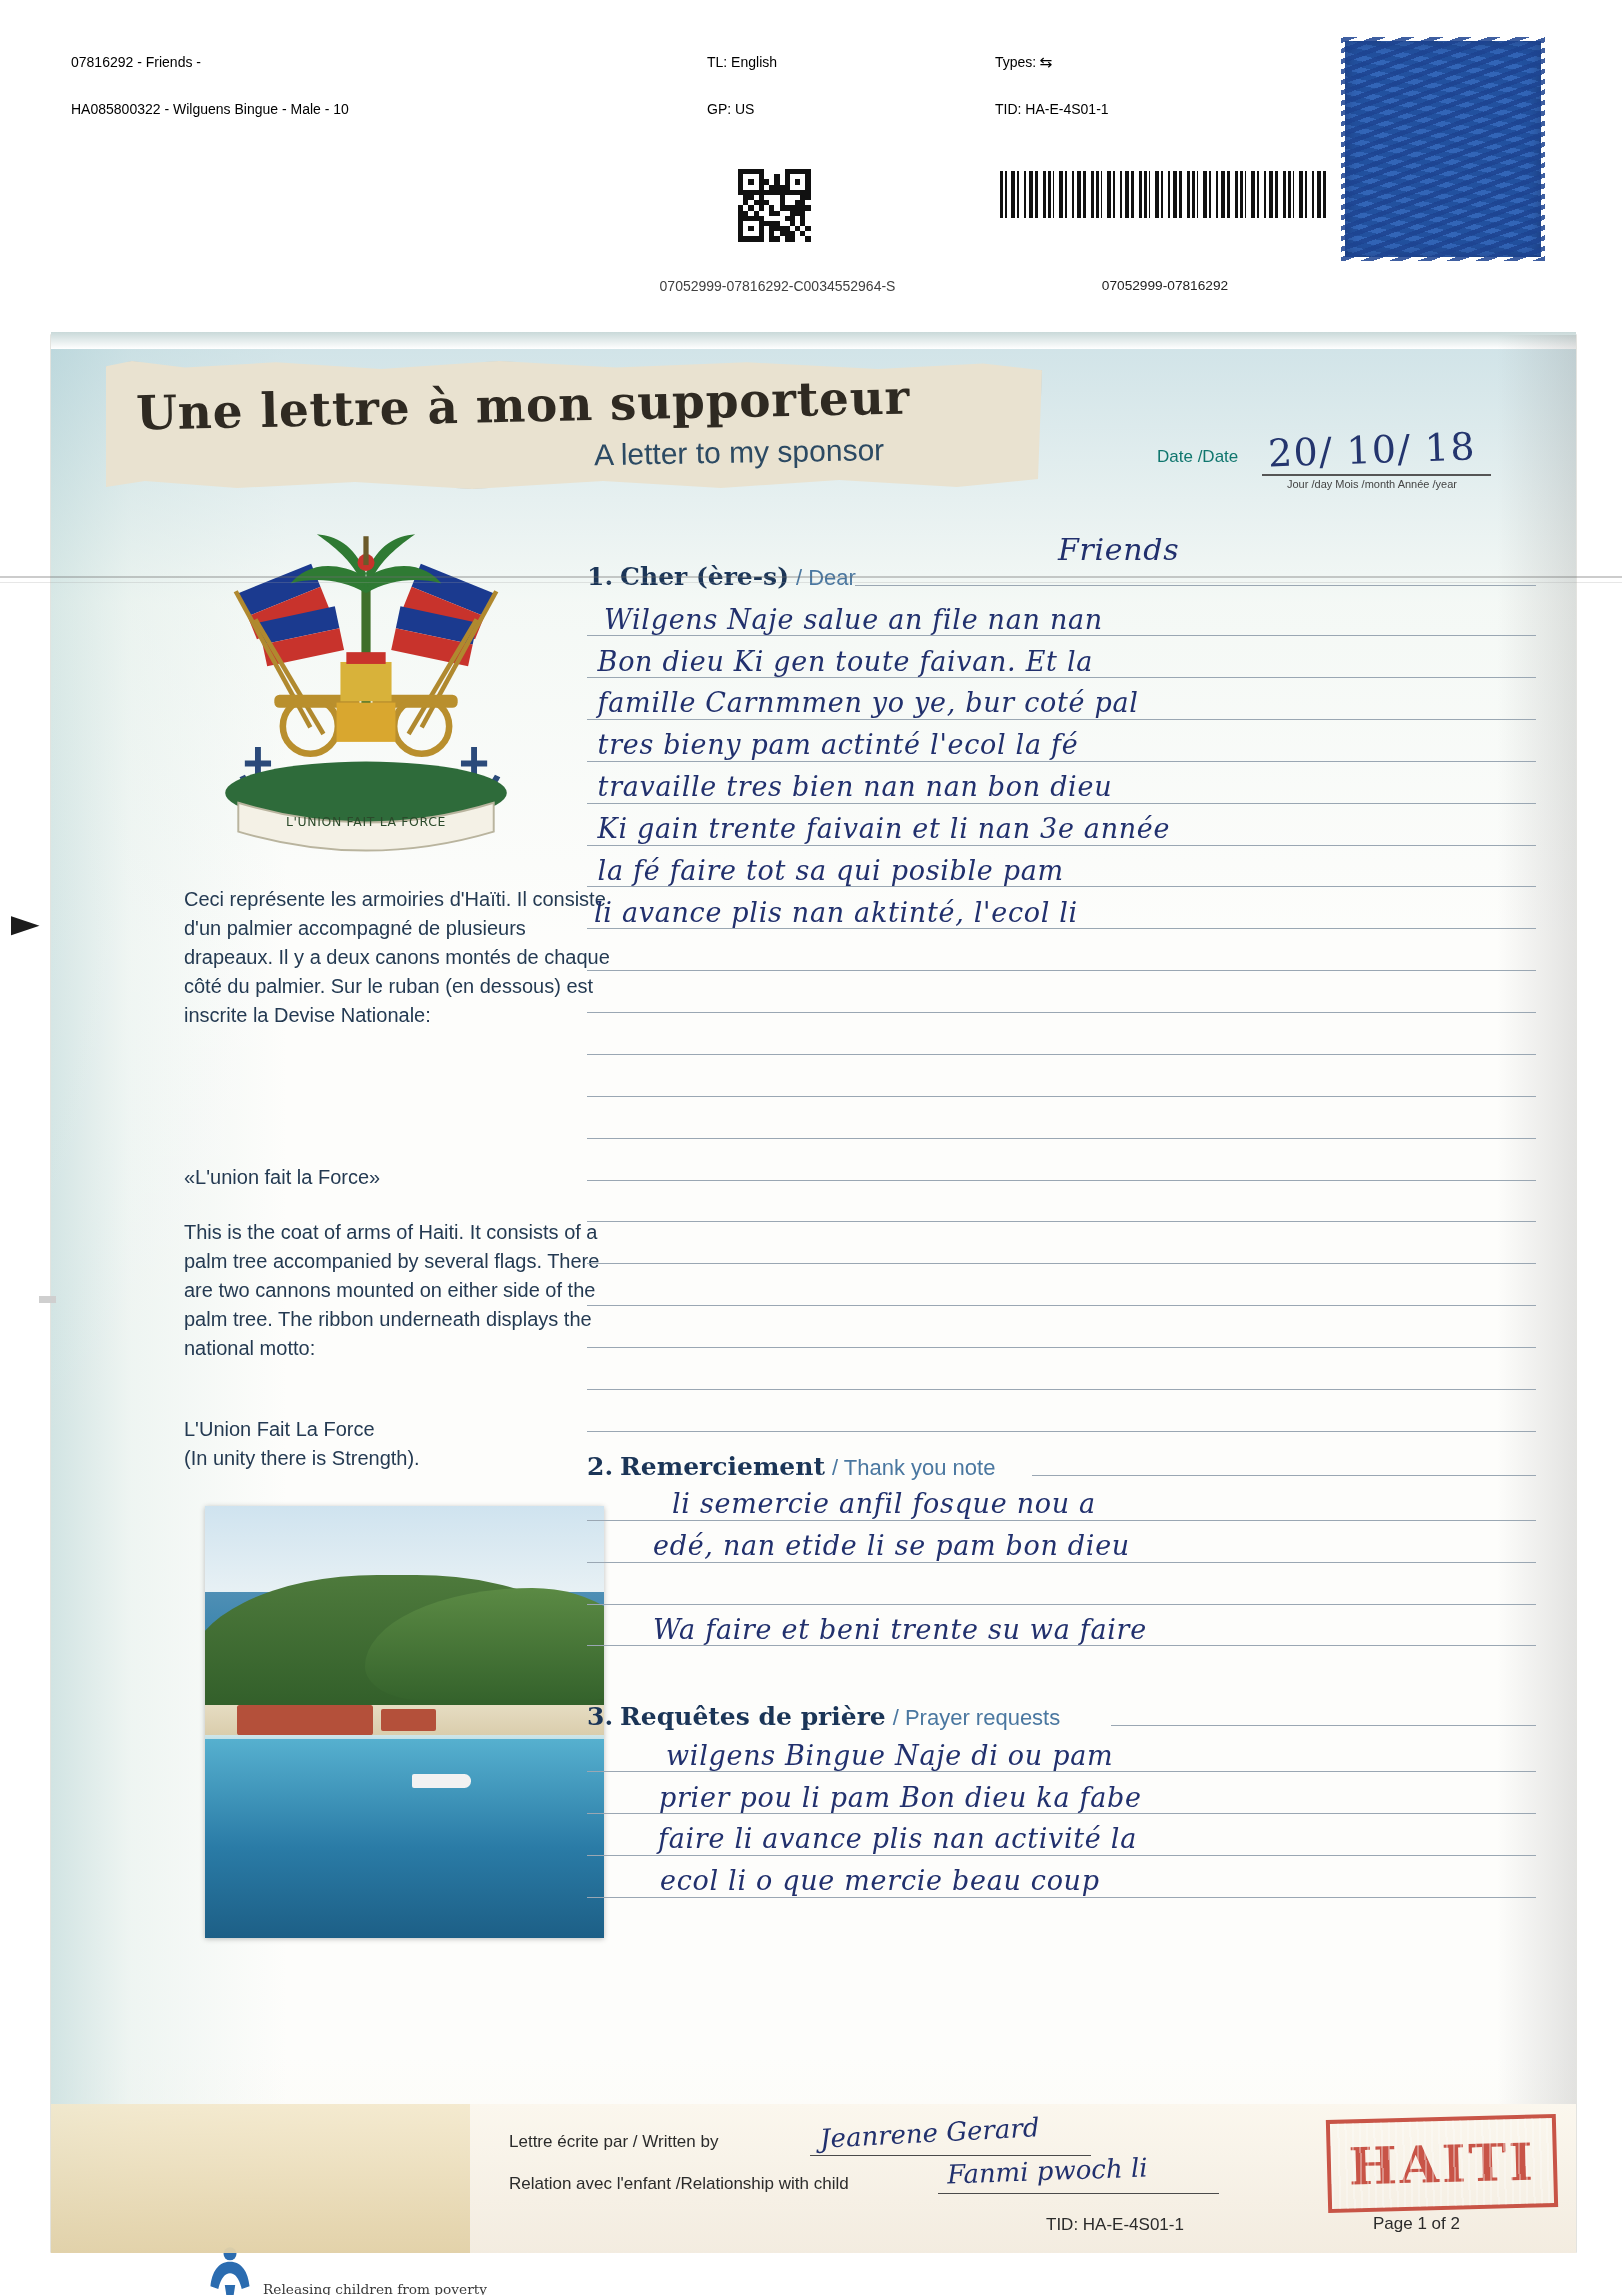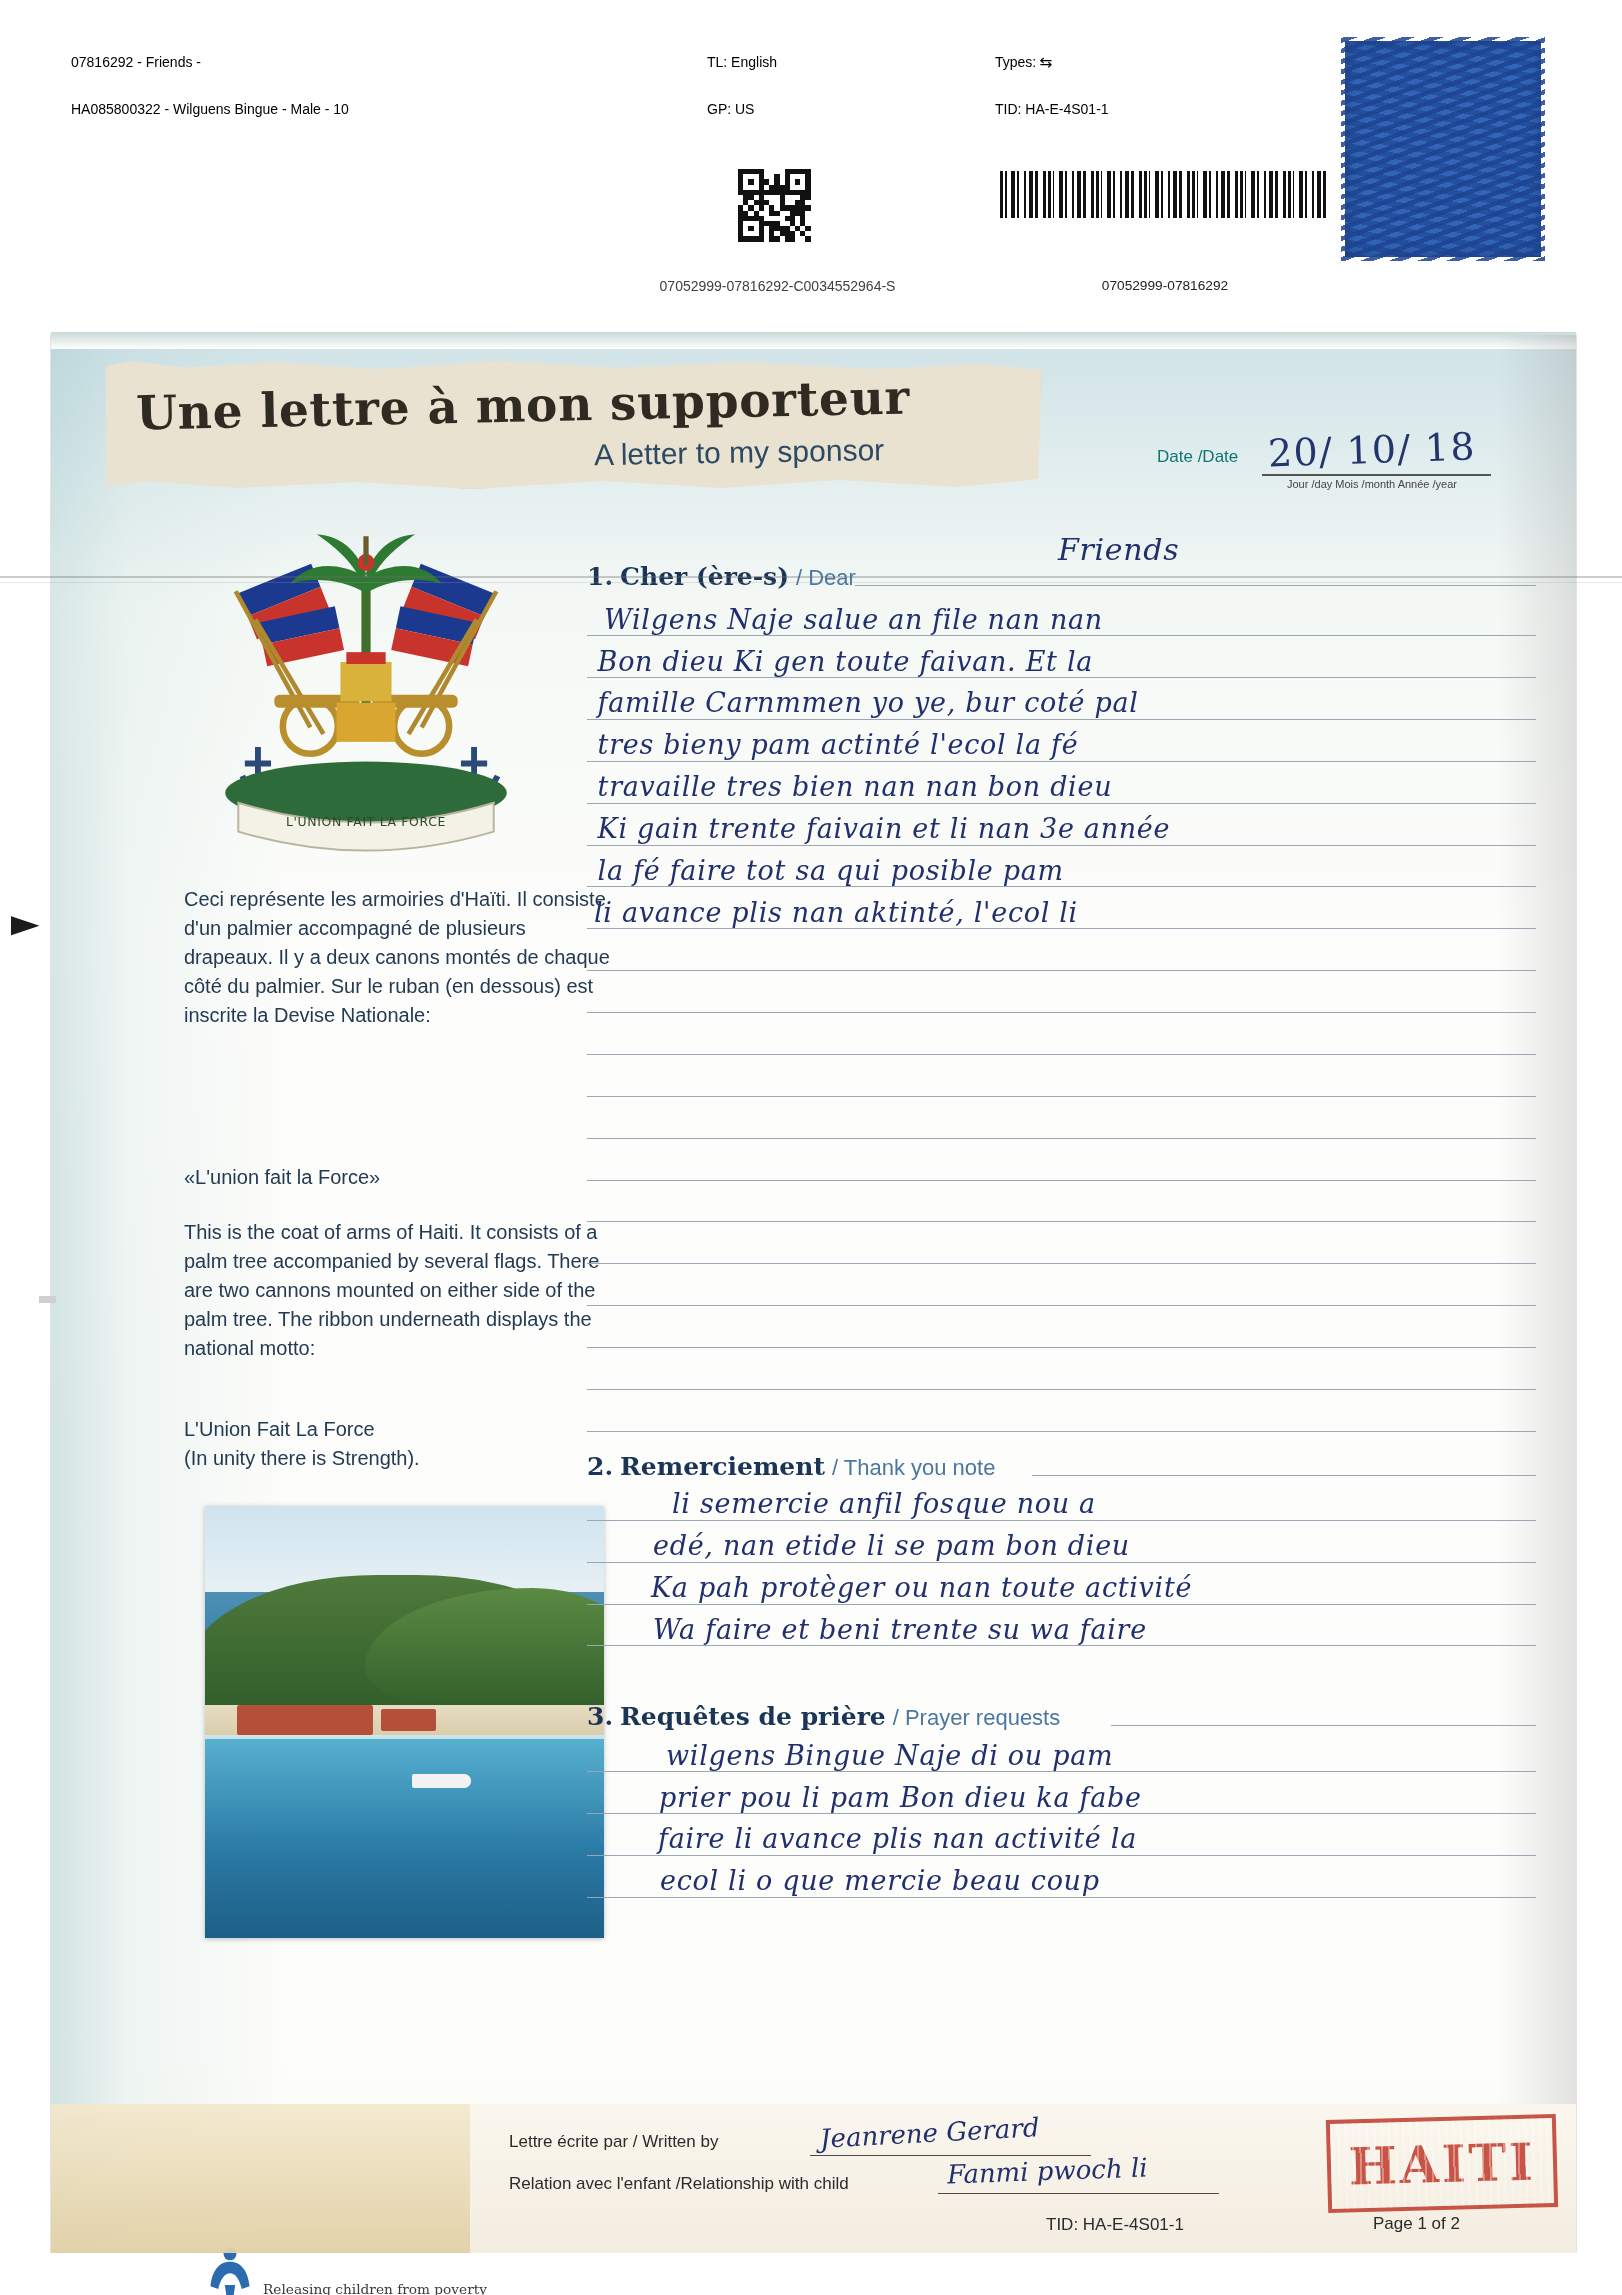--- a/index.html
+++ b/index.html
@@ -556,21 +556,20 @@
       <span class="en">/ Thank you note</span>
     </div>
     <div class="rule" style="left:458px;top:976px;width:504px;"></div>
     <div class="rule" style="left:13px;top:1021px;width:949px;"></div>
     <div class="rule" style="left:13px;top:1063px;width:949px;"></div>
     <div class="rule" style="left:13px;top:1105px;width:949px;"></div>
     <div class="rule" style="left:13px;top:1146px;width:949px;"></div>
 
     <div class="hw l" style="left:98px;top:989px;">li semercie anfil fosque nou a</div>
     <div class="hw l" style="left:79px;top:1031px;">edé, nan etide li se pam bon dieu</div>
-    <div class="hw l" style="left:77px;top:1073px;">Ka pah protèger ou nan toute activité</div>
     <div class="hw l" style="left:79px;top:1115px;">Wa faire et beni trente su wa faire</div>
 
     <div class="section-head" style="left:13px;top:1203px;">
       <span class="num">3.</span>
       <span class="num">Requêtes de prière</span>
       <span class="en">/ Prayer requests</span>
     </div>
     <div class="rule" style="left:537px;top:1226px;width:425px;"></div>
     <div class="rule" style="left:13px;top:1272px;width:949px;"></div>
     <div class="rule" style="left:13px;top:1314px;width:949px;"></div>

